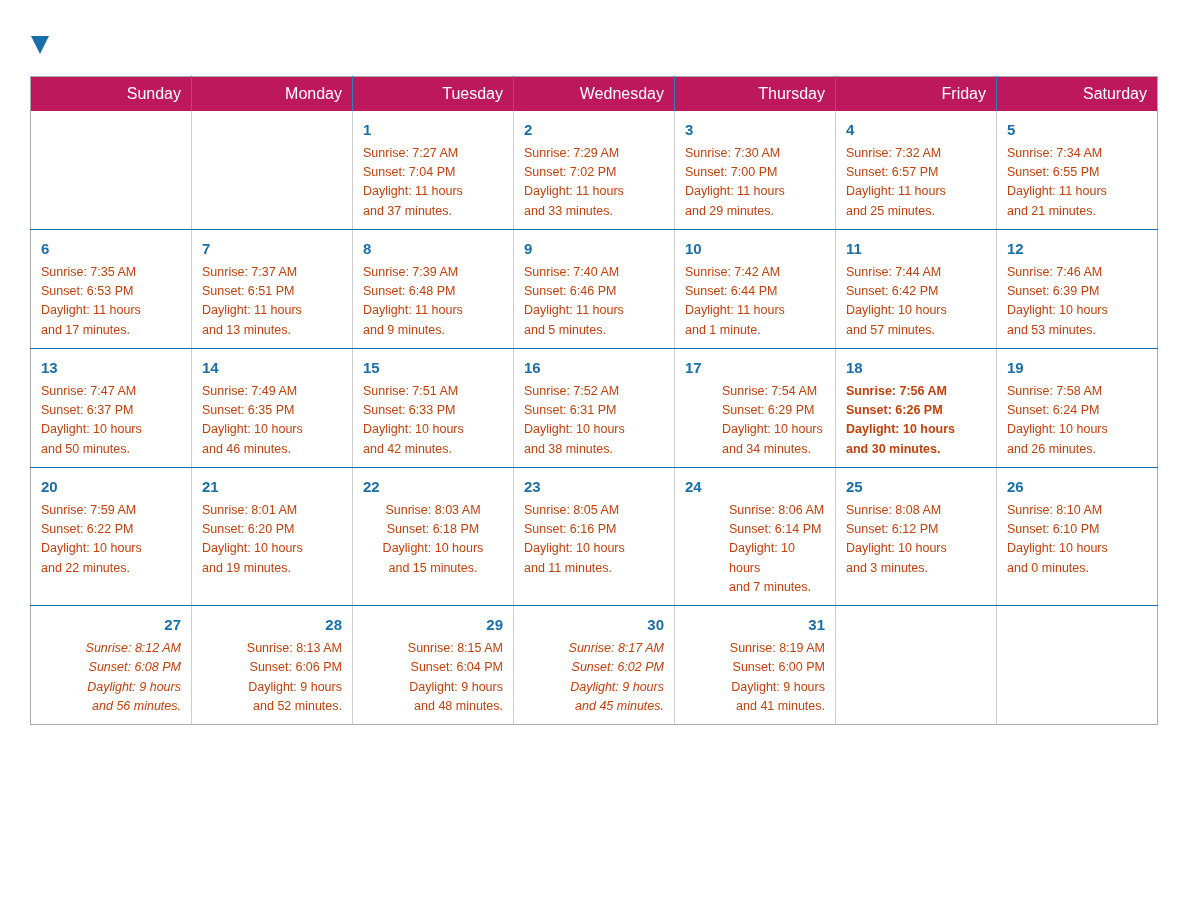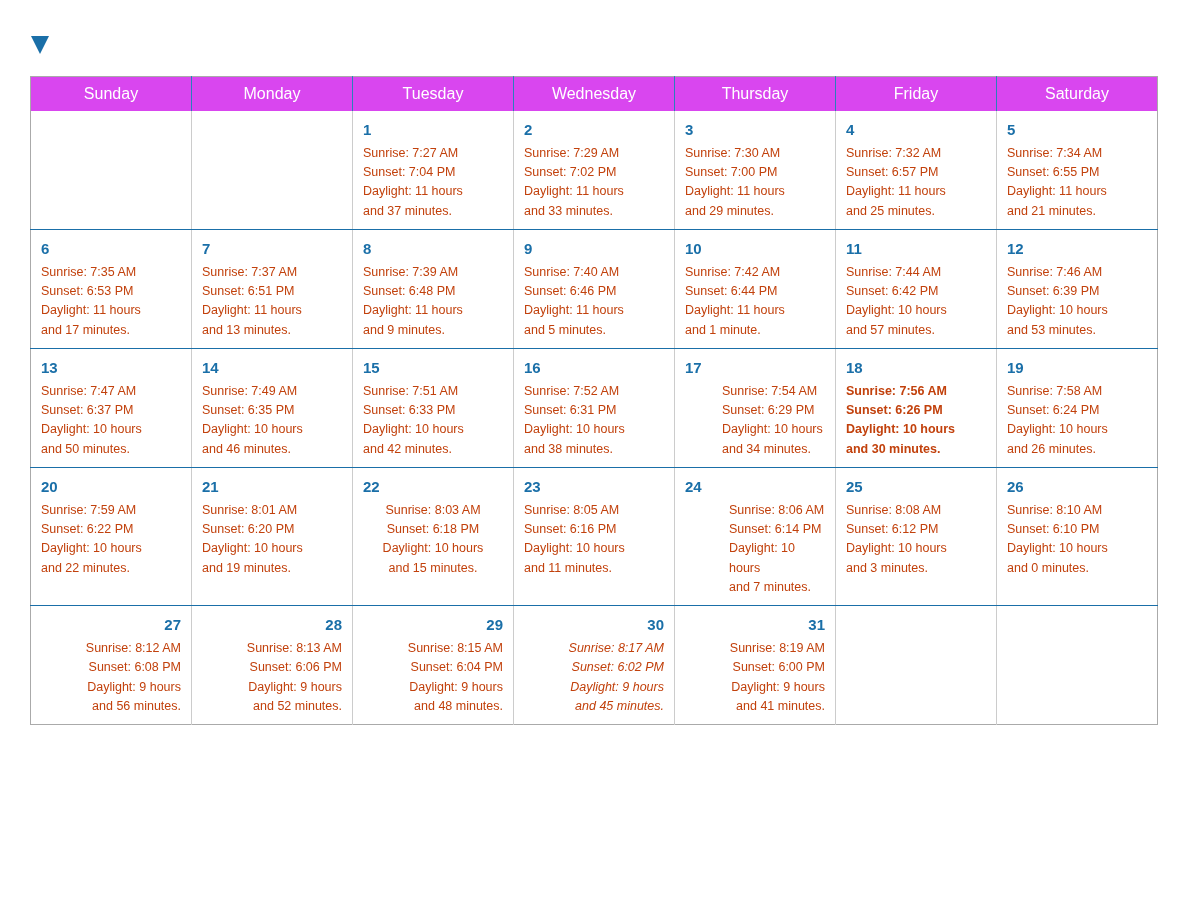--- a/index.html
+++ b/index.html
@@ -30,23 +30,23 @@
       font-size: 22px;
       color: #555;
       margin-top: 4px;
     }
     .calendar-table {
       width: 100%;
       border-collapse: collapse;
       border: 1px solid #aaa;
     }
     .calendar-table th {
-      background-color: #d946ef;
+      background-color: #be185d;
       color: #fff;
-      text-align: center;
+      text-align: right;
       padding: 8px 10px;
       font-size: 16px;
       font-weight: normal;
       border-right: 1px solid #2a80bb;
     }
     .calendar-table th:last-child {
       border-right: none;
     }
     .calendar-table td {
       vertical-align: top;
@@ -322,21 +322,21 @@
           <span class="day-number">26</span>
           <div class="day-info" style="white-space: pre-line;">Sunrise: 8:10 AM
 Sunset: 6:10 PM
 Daylight: 10 hours
 and 0 minutes.</div>
         </td>
       </tr>
       <tr>
         <td>
           <span class="day-number">27</span>
-          <div class="day-info" style="white-space: pre-line;">Sunrise: 8:12 AM
+          <div class="day-info" style="white-space: pre-line; font-style: italic;">Sunrise: 8:12 AM
 Sunset: 6:08 PM
 Daylight: 9 hours
 and 56 minutes.</div>
         </td>
         <td>
           <span class="day-number">28</span>
           <div class="day-info" style="white-space: pre-line;">Sunrise: 8:13 AM
 Sunset: 6:06 PM
 Daylight: 9 hours
 and 52 minutes.</div>

